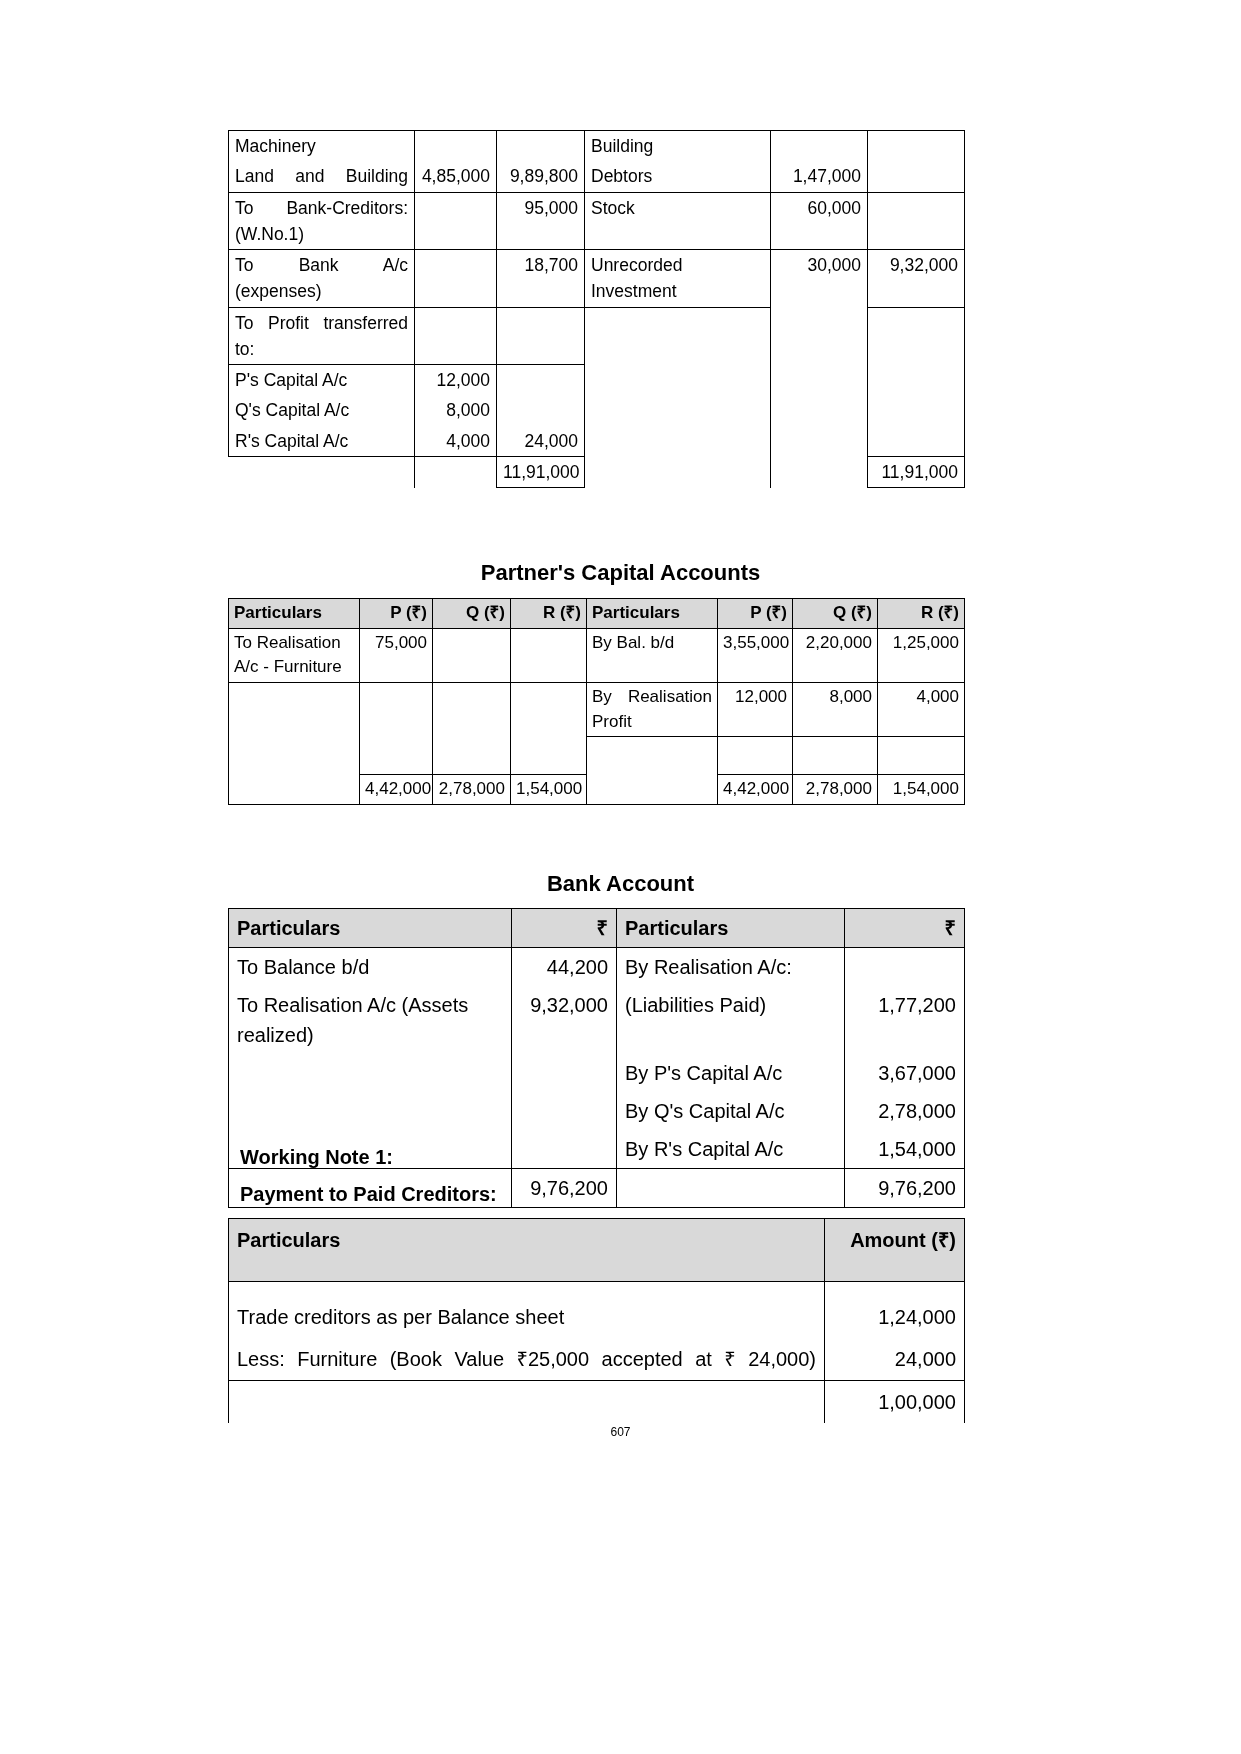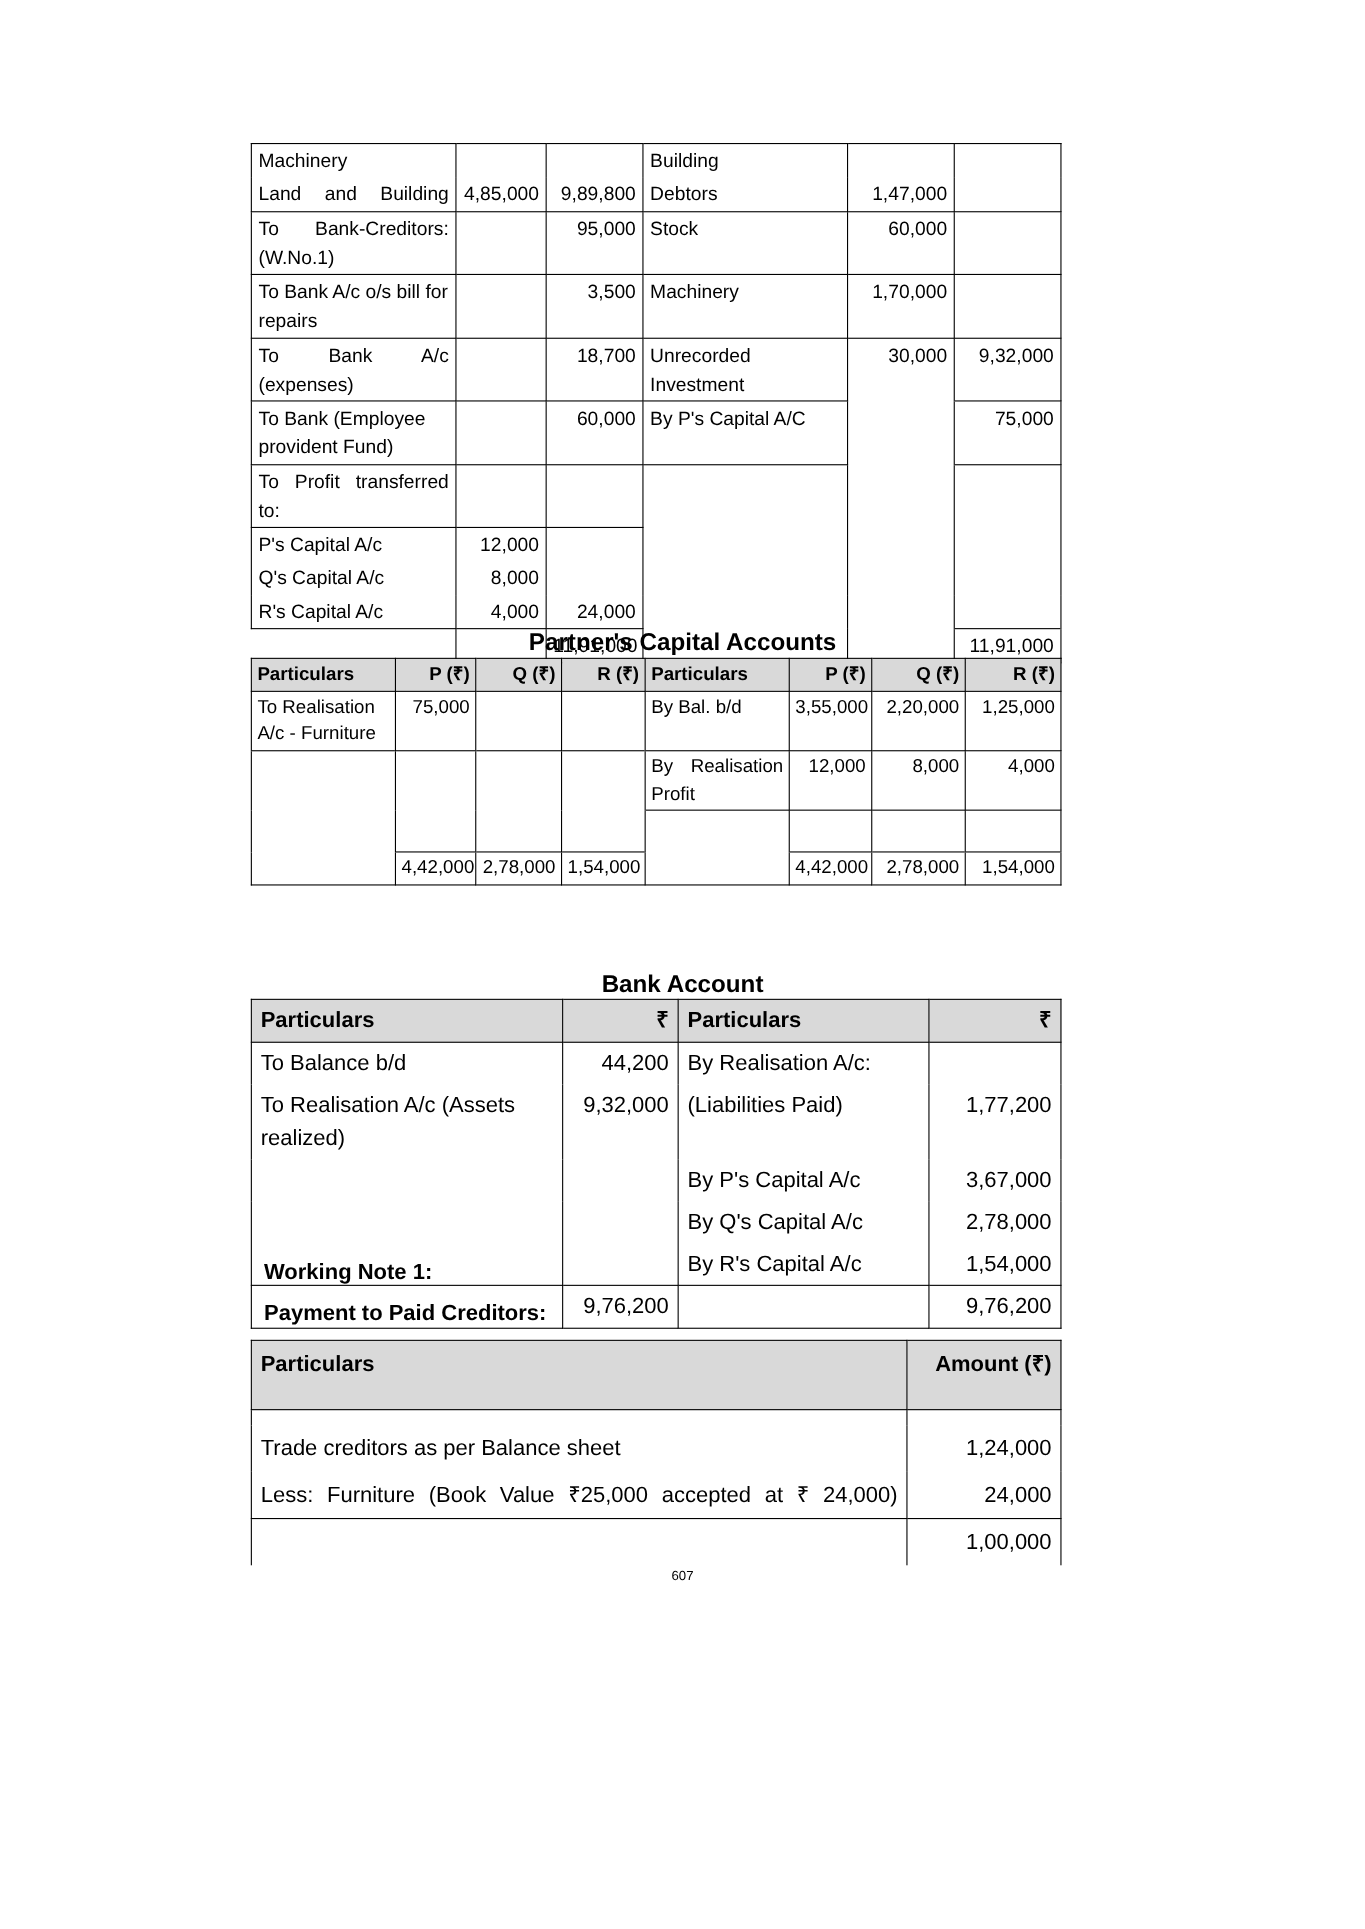--- a/index.html
+++ b/index.html
@@ -58,21 +58,20 @@
     text-align-last: justify;
   }
 
   
   .heading {
     position: absolute;
     width: 100%;
     text-align: center;
     font-size: 22px;
     font-weight: bold;
-    margin-top: 11px;
   }
   .h-capital { top: 560px; left: 0; }
   .h-bank { top: 871px; left: 0; text-align: center; }
 
   
   .tbl-capital {
     position: absolute;
     left: 228px;
     top: 598px;
     width: 736px;
@@ -174,42 +173,26 @@
       </tr>
       <tr>
         <td class="just">To Bank-Creditors: (W.No.1)</td>
         <td class="num"></td>
         <td class="num">95,000</td>
         <td>Stock</td>
         <td class="num">60,000</td>
         <td class="num"></td>
       </tr>
       <tr>
-        <td>To Bank A/c o/s bill for repairs</td>
-        <td class="num"></td>
-        <td class="num">3,500</td>
-        <td>Machinery</td>
-        <td class="num">1,70,000</td>
-        <td class="num"></td>
-      </tr>
-      <tr>
         <td class="just">To Bank A/c (expenses)</td>
         <td class="num"></td>
         <td class="num">18,700</td>
         <td>Unrecorded Investment</td>
         <td class="num nb-bottom">30,000</td>
         <td class="num">9,32,000</td>
-      </tr>
-      <tr>
-        <td>To Bank (Employee provident Fund)</td>
-        <td class="num"></td>
-        <td class="num">60,000</td>
-        <td>By P's Capital A/C</td>
-        <td class="num nb-top nb-bottom"></td>
-        <td class="num">75,000</td>
       </tr>
       <tr>
         <td class="just">To Profit transferred to:</td>
         <td class="num"></td>
         <td class="num"></td>
         <td class="nb-bottom"></td>
         <td class="num nb-top nb-bottom"></td>
         <td class="num nb-bottom"></td>
       </tr>
       <tr>

